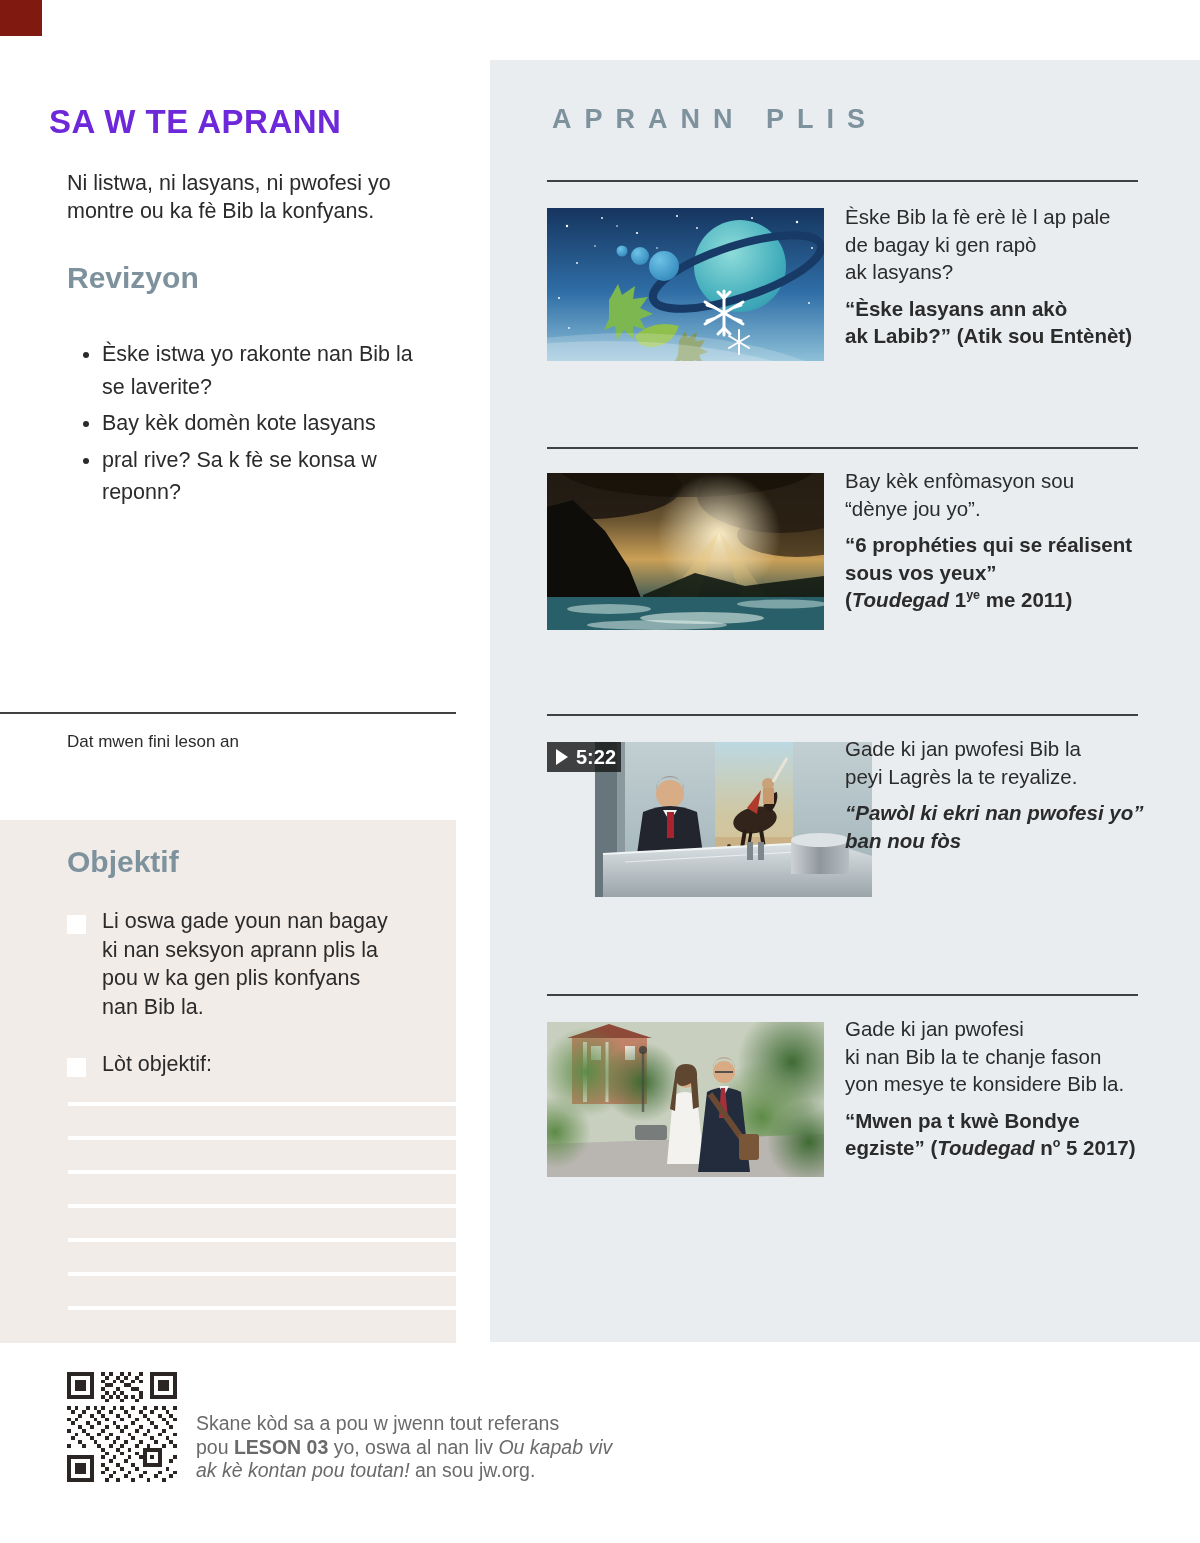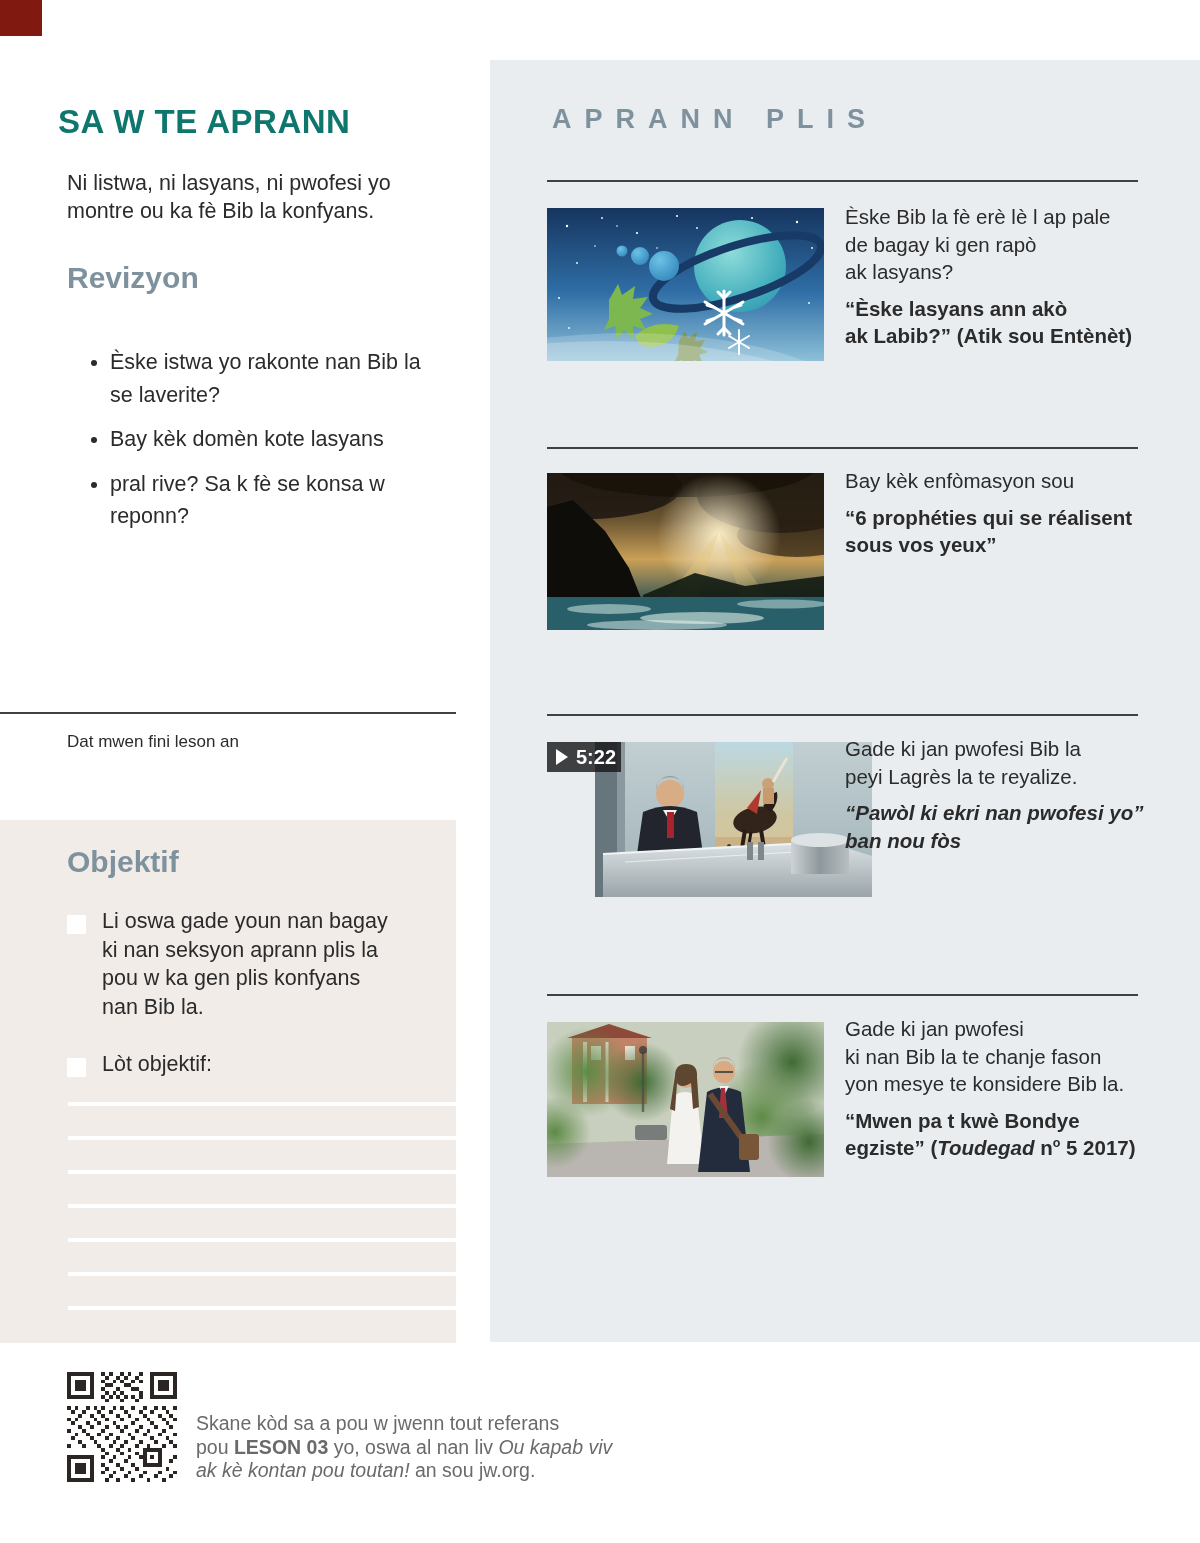--- a/index.html
+++ b/index.html
@@ -4,25 +4,25 @@
 <style>
   html,body{margin:0;padding:0;background:#fff;}
   body{font-family:"Liberation Sans",sans-serif;color:#2b2b2b;}
   #page{position:relative;width:1200px;height:1543px;background:#fff;overflow:hidden;}
   .abs{position:absolute;}
 
   
   #corner-tab{left:0;top:0;width:42px;height:36px;background:#80190f;}
 
   
-  #main-heading{left:58px;top:103px;font-size:33px;font-weight:bold;color:#0f766e;letter-spacing:.5px;white-space:nowrap;}
+  #main-heading{left:49px;top:103px;font-size:33px;font-weight:bold;color:#6d28d9;letter-spacing:.5px;white-space:nowrap;}
   #intro{left:67px;top:169px;font-size:21.5px;line-height:28px;}
   #revizyon-title{left:67px;top:261px;font-size:30px;font-weight:bold;color:#7e929e;}
   #review-list{left:67px;top:334px;font-size:21.5px;line-height:32.5px;margin:0;padding:0 0 0 31px;}
-  #review-list li{margin:12px;padding:0;}
+  #review-list li{margin:4px;padding:0;}
   .line{display:block;white-space:nowrap;}
 
   #rule-left{left:0;top:712px;width:456px;height:2px;background:#414141;}
   #date-label{left:67px;top:732px;font-size:17px;}
 
   #objektif-box{left:0;top:820px;width:456px;height:523px;background:#f2ece8;}
   #objektif-title{left:67px;top:845px;font-size:30px;font-weight:bold;color:#7e929e;}
   .checkbox{width:19px;height:19px;background:#ffffff;}
   #obj1-check{left:67px;top:915px;}
   #obj1-text{left:102px;top:907px;font-size:21.5px;line-height:28.5px;}
@@ -281,23 +281,25 @@
       <path d="M96,122 L148,100 L198,113 L277,103 L277,132 L96,140 Z" fill="#131c14" opacity="0.92"></path>
       <rect y="124" width="277" height="33" fill="#285f68"></rect>
       <ellipse cx="62" cy="136" rx="42" ry="5" fill="#cfe8e3" opacity="0.55"></ellipse>
       <ellipse cx="155" cy="145" rx="62" ry="6" fill="#dff0ea" opacity="0.6"></ellipse>
       <ellipse cx="235" cy="131" rx="45" ry="4.5" fill="#cfe8e3" opacity="0.5"></ellipse>
       <ellipse cx="110" cy="152" rx="70" ry="5" fill="#eaf5ef" opacity="0.5"></ellipse>
     </svg>
   </div>
   <div class="abs item-text" id="text-2">
     <span class="line">Bay kèk enfòmasyon sou</span>
+    <span class="line">“dènye jou yo”.</span>
     <div class="quote">
       <span class="line">“6 prophéties qui se réalisent</span>
       <span class="line">sous vos yeux”</span>
+      <span class="line reg"><span>(</span><span class="it">Toudegad</span><span> 1</span><sup>ye</sup><span> me 2011)</span></span>
     </div>
   </div>
 
   <div class="abs item-rule" id="rule-i3"></div>
   <div class="abs thumb" id="thumb-3">
     <svg width="277" height="155" viewBox="0 0 277 155">
       <defs>
         <linearGradient id="studio" x1="0" y1="0" x2="0" y2="1">
           <stop offset="0" stop-color="#c2cfd2"></stop>
             <stop offset="1" stop-color="#9fb2b8"></stop>

